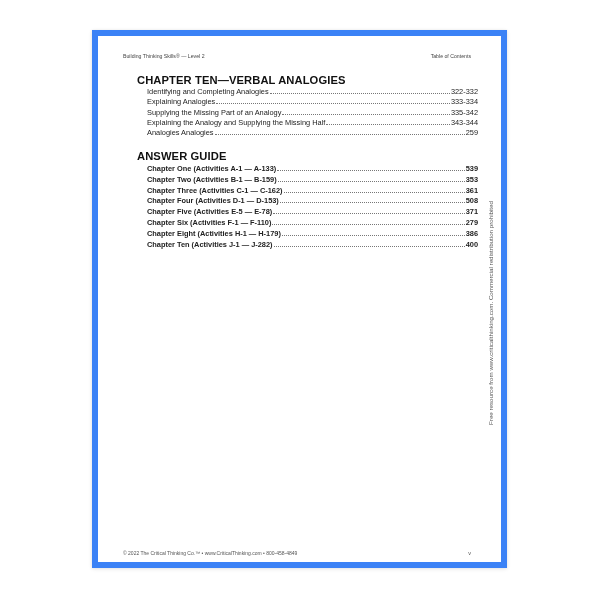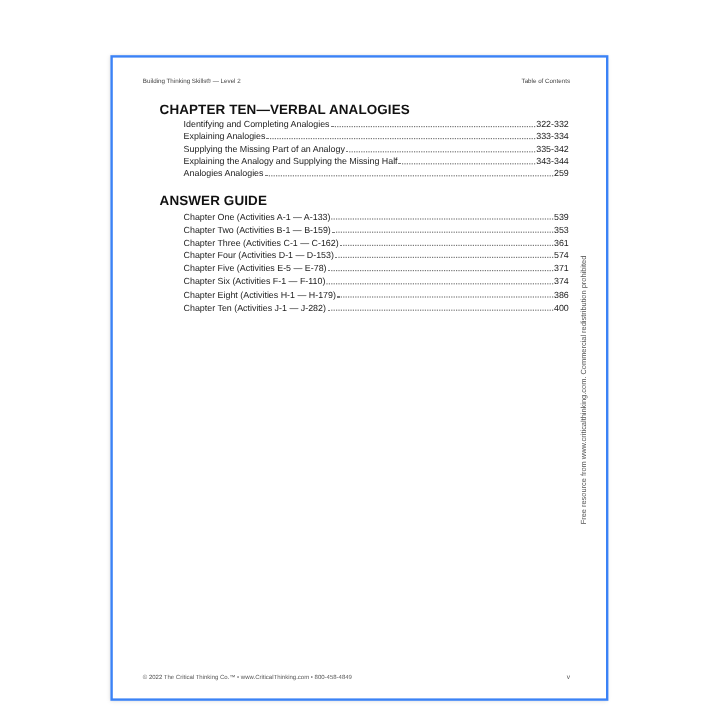--- a/index.html
+++ b/index.html
@@ -1,24 +1,24 @@
 <!DOCTYPE html>
 <html><head>
   <meta charset="utf-8">
   <style>
     * { margin: 0; padding: 0; box-sizing: border-box; }
     html, body { width: 600px; height: 600px; background: #ffffff; overflow: hidden; }
     body { position: relative; font-family: "Liberation Sans", sans-serif; color: #222; }
 
     .page {
       position: absolute;
-      left: 92px; top: 46px;
+      left: 92px; top: 30px;
       width: 415px; height: 538px;
       background: #ffffff;
-      border: 2px solid #3b82f6;
+      border: 6px solid #3b82f6;
       box-shadow: 0 1px 4px rgba(0,0,0,0.10), 0 0 2px rgba(0,0,0,0.06);
     }
 
     .running-head {
       position: absolute;
       top: 17px;
       font-size: 5.2px;
       color: #444;
       white-space: nowrap;
     }
@@ -35,23 +35,23 @@
 
     .section-title {
       font-weight: bold;
       font-size: 11.2px;
       line-height: 12px;
       color: #111;
       letter-spacing: 0.1px;
       white-space: nowrap;
     }
 
-    .entries { margin-left: 20px; }
+    .entries { margin-left: 10px; }
     .s1 .entry { height: 10.2px; }
-    .s2 .entry { height: 10.85px; }
+    .s2 .entry { height: 10.85px; font-weight: bold; }
     .entry {
       display: flex;
       align-items: flex-end;
       font-size: 7.4px;
       line-height: 9px;
       color: #222;
       white-space: nowrap;
     }
     .entry .label { flex: 0 0 auto; }
     .entry .leader {
@@ -143,31 +143,31 @@
           <span class="page-num">353</span>
         </div>
       <div class="entry">
           <span class="label">Chapter Three (Activities C-1 — C-162)</span>
           <span class="leader"></span>
           <span class="page-num">361</span>
         </div>
       <div class="entry">
           <span class="label">Chapter Four (Activities D-1 — D-153)</span>
           <span class="leader"></span>
-          <span class="page-num">574</span>
+          <span class="page-num">508</span>
         </div>
       <div class="entry">
           <span class="label">Chapter Five (Activities E-5 — E-78)</span>
           <span class="leader"></span>
           <span class="page-num">371</span>
         </div>
       <div class="entry">
           <span class="label">Chapter Six (Activities F-1 — F-110)</span>
           <span class="leader"></span>
-          <span class="page-num">374</span>
+          <span class="page-num">279</span>
         </div>
       <div class="entry">
           <span class="label">Chapter Eight (Activities H-1 — H-179)</span>
           <span class="leader"></span>
           <span class="page-num">386</span>
         </div>
       <div class="entry">
           <span class="label">Chapter Ten (Activities J-1 — J-282)</span>
           <span class="leader"></span>
           <span class="page-num">400</span>

